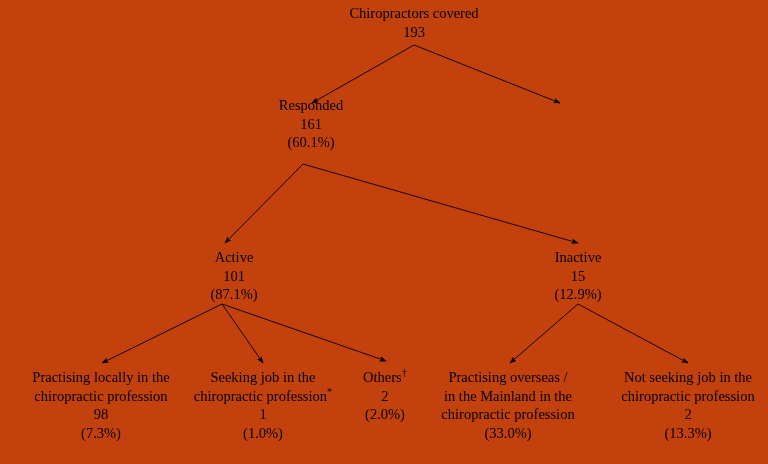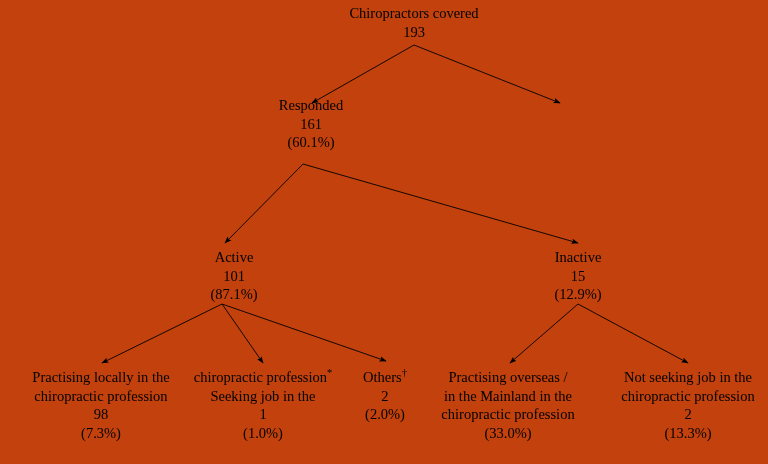--- a/index.html
+++ b/index.html
@@ -105,22 +105,22 @@
   </div>
 
   <div class="node n-l1">
     <span class="label">Practising locally in the</span>
     <span class="label">chiropractic profession</span>
     <span class="count">98</span>
     <span class="pct">(7.3%)</span>
   </div>
 
   <div class="node n-l2">
+    <span class="label">Seeking job in the</span>
     <span class="label"><span>chiropractic profession</span><span class="sup">*</span></span>
-    <span class="label">Seeking job in the</span>
     <span class="count">1</span>
     <span class="pct">(1.0%)</span>
   </div>
 
   <div class="node n-l3">
     <span class="label"><span>Others</span><span class="sup">†</span></span>
     <span class="count">2</span>
     <span class="pct">(2.0%)</span>
   </div>
 

